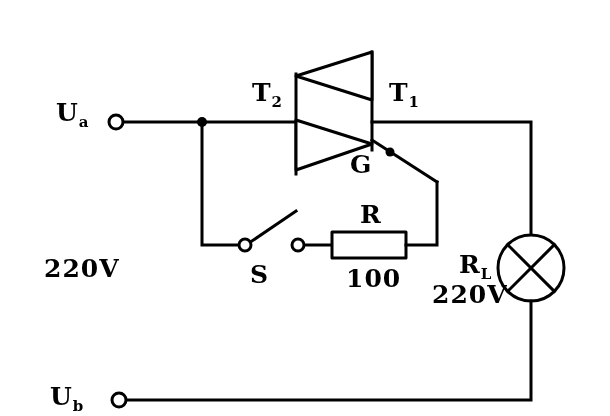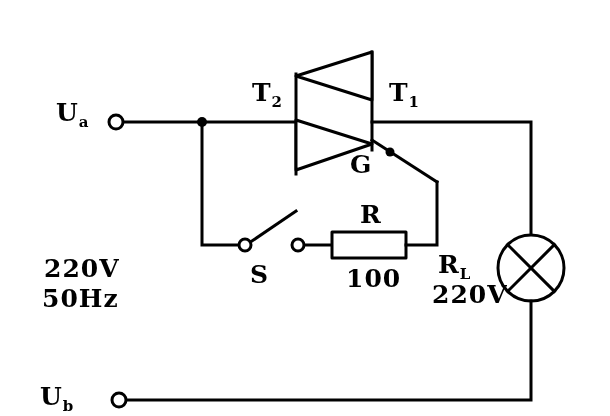--- a/index.html
+++ b/index.html
@@ -61,30 +61,29 @@
     <line class="wire" x1="305" y1="205" x2="332" y2="205"></line>
 
     <rect class="part" x="332" y="192" width="74" height="26"></rect>
 
     <polyline class="wire" points="406,205 437,205 437,142"></polyline>
     <line class="wire" x1="437" y1="142" x2="372" y2="100"></line>
     <circle class="dot" cx="390" cy="112" r="4.5"></circle>
   </svg>
 
   <div class="label" style="left:56px;top:60px"><span>U</span><sub>a</sub></div>
-  <div class="label" style="left:40px;top:344px"><span>U</span><sub>b</sub></div>
+  <div class="label" style="left:50px;top:344px"><span>U</span><sub>b</sub></div>
 
   <div class="label" style="left:44px;top:216px">220V</div>
-  <div class="label" style="left:42px;top:246px">50Hz</div>
 
   <div class="label" style="left:252px;top:40px"><span>T</span><sub>2</sub></div>
   <div class="label" style="left:389px;top:40px"><span>T</span><sub>1</sub></div>
   <div class="label" style="left:350px;top:112px">G</div>
 
   <div class="label" style="left:250px;top:222px">S</div>
 
   <div class="label" style="left:360px;top:162px">R</div>
   <div class="label" style="left:346px;top:226px">100</div>
 
-  <div class="label" style="left:438px;top:212px"><span>R</span><sub>L</sub></div>
+  <div class="label" style="left:459px;top:212px"><span>R</span><sub>L</sub></div>
   <div class="label" style="left:432px;top:242px">220V</div>
 
 </div>
 
 </body></html>

